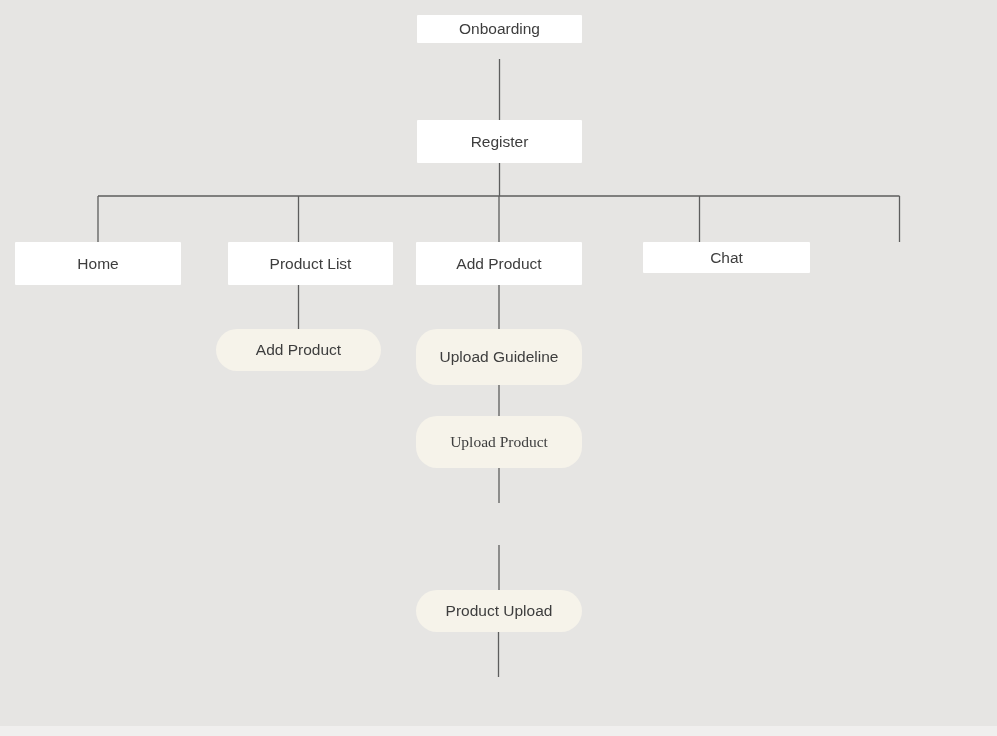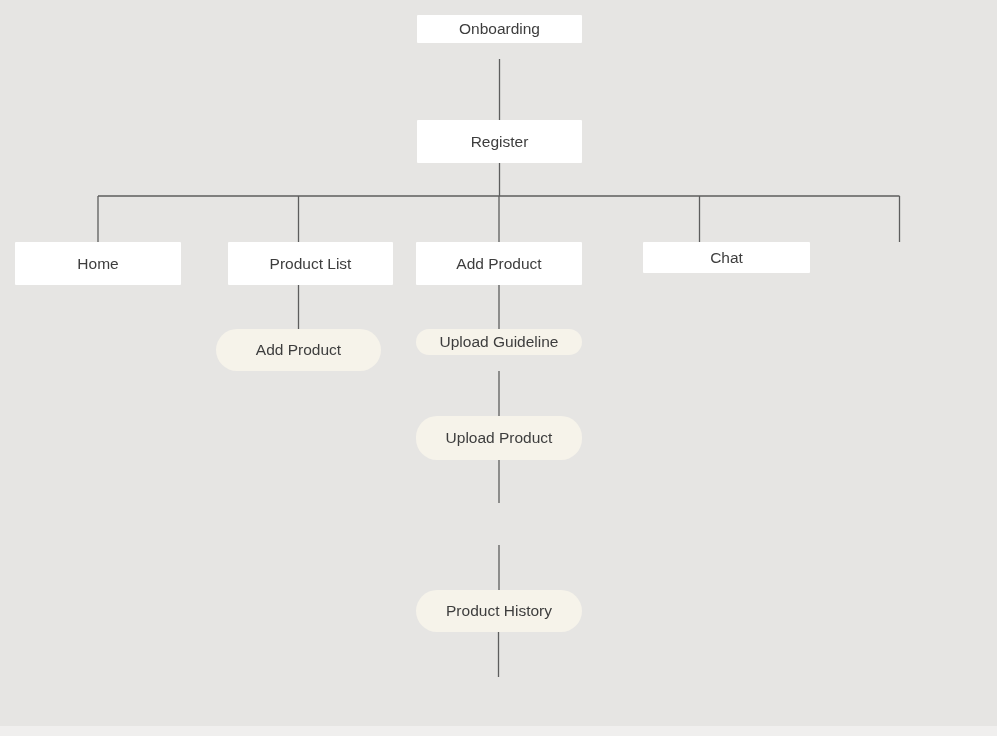--- a/index.html
+++ b/index.html
@@ -86,22 +86,22 @@
     </div>
     <div class="node screen" style="left: 416px; top: 242px; width: 166px; height: 43px;">
       <span>Add Product</span>
     </div>
     <div class="node screen" style="left: 616px; top: 242px; width: 167px; height: 31px; margin-left: 27px;">
       <span>Chat</span>
     </div>
     <div class="node action" style="left: 216px; top: 329px; width: 165px; height: 42px;">
       <span>Add Product</span>
     </div>
-    <div class="node action" style="left: 416px; top: 329px; width: 166px; height: 26px;">
+    <div class="node action" style="left: 416px; top: 329px; width: 166px; height: 56px;">
       <span>Upload Guideline</span>
     </div>
-    <div class="node action" style="left: 416px; top: 416px; width: 166px; height: 44px;">
+    <div class="node action" style="left: 416px; top: 416px; width: 166px; height: 52px; font-family: Liberation Serif, serif;">
       <span>Upload Product</span>
     </div>
     <div class="node action" style="left: 416px; top: 590px; width: 166px; height: 42px;">
-      <span>Product History</span>
+      <span>Product Upload</span>
     </div>
   </div>
 
 </body></html>

